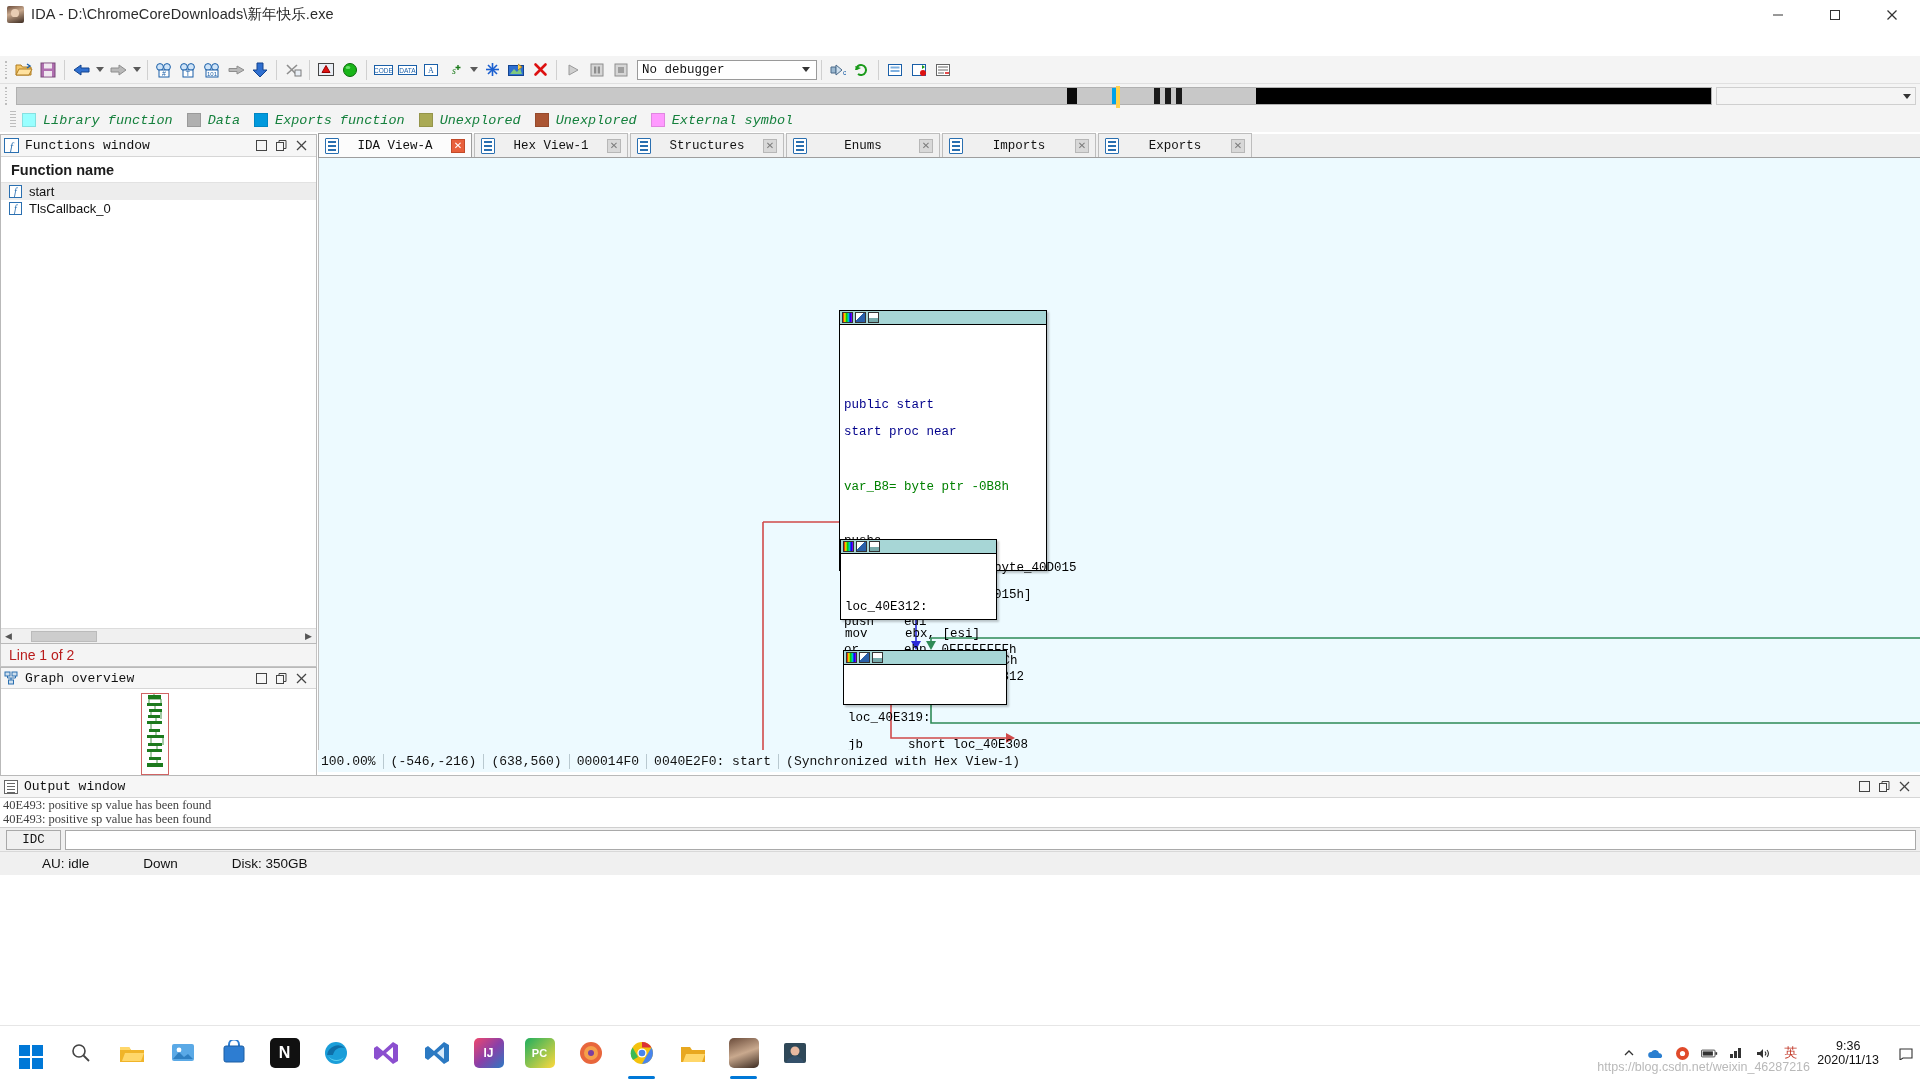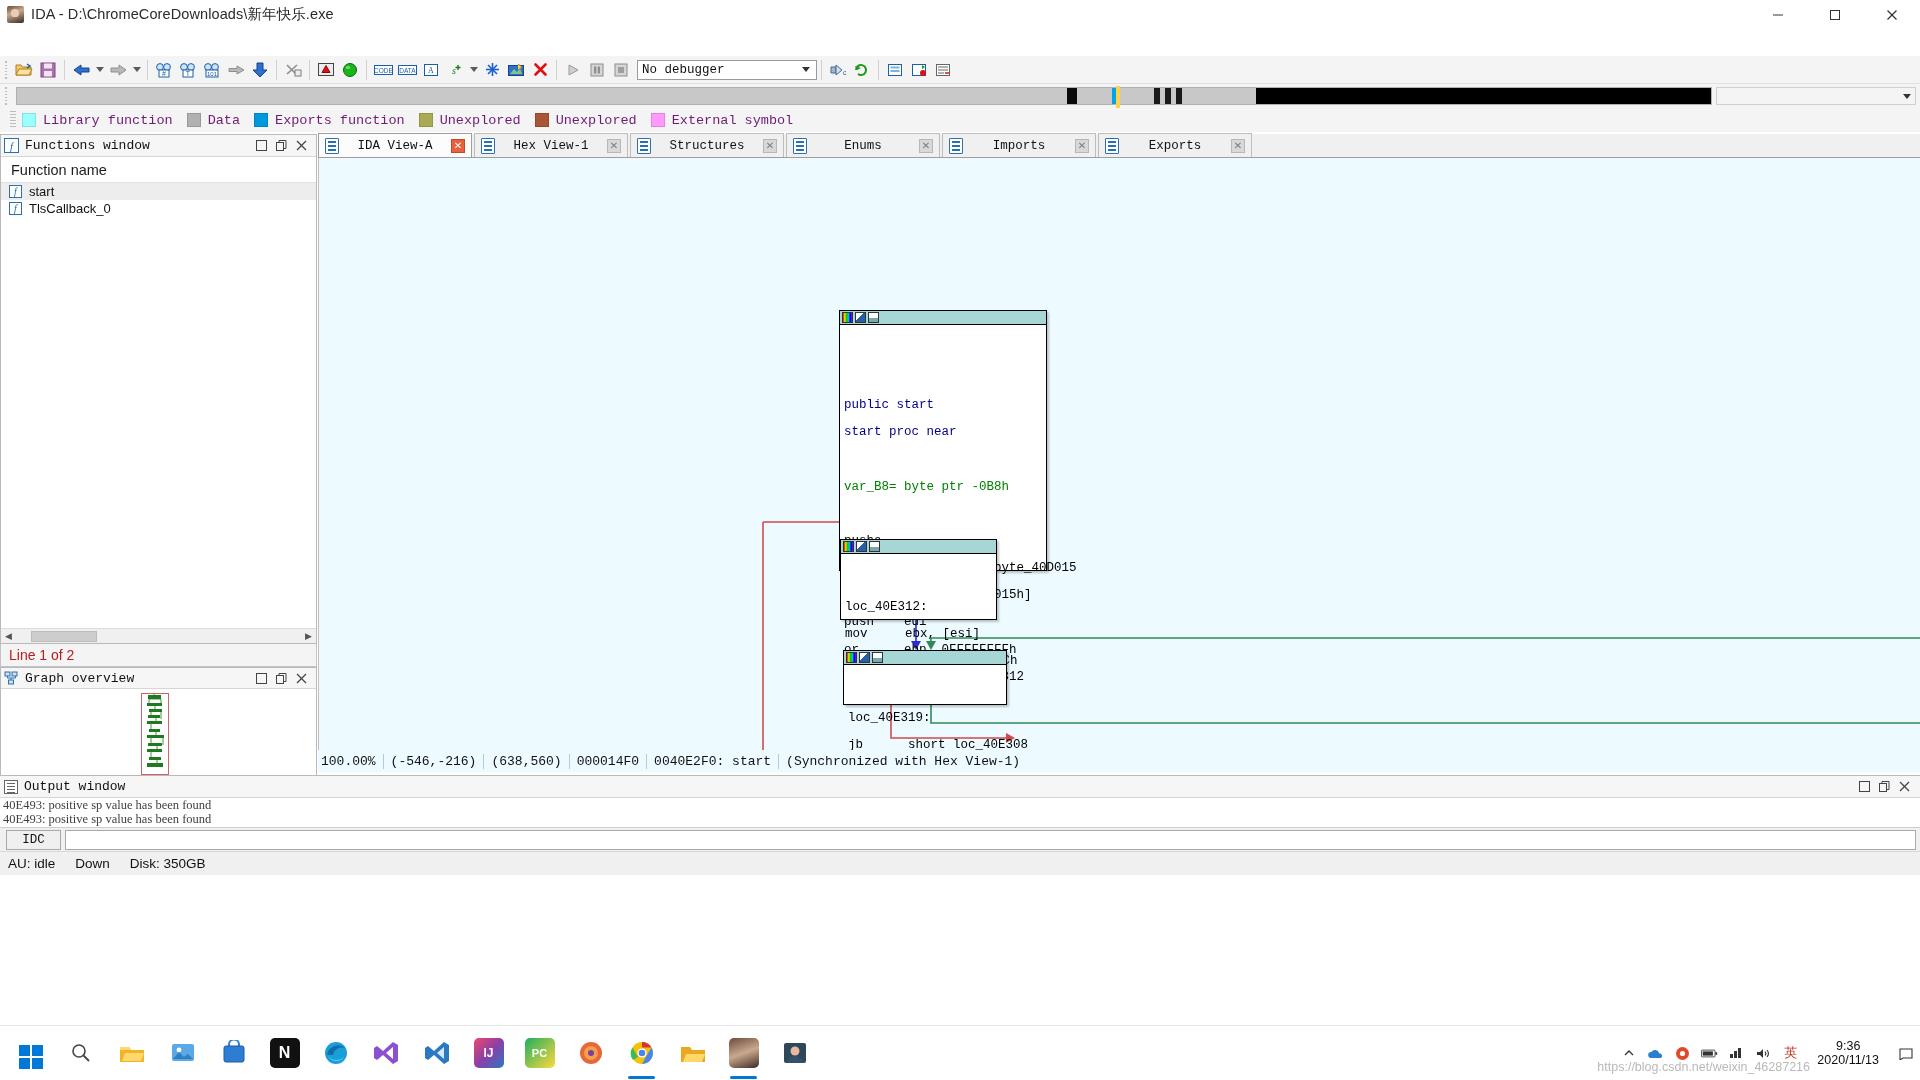--- a/index.html
+++ b/index.html
@@ -119,21 +119,21 @@
   .navband-right::after{
     content:""; position:absolute; right:4px; top:6px;
     border-left:4px solid transparent; border-right:4px solid transparent;
     border-top:5px solid #333;
   }
 
   
   .legend {
     position:absolute; left:0; top:108px; width:1920px; height:24px;
     background:#f4f4f4; display:flex; align-items:center; padding-left:10px;
-    font-family:"Liberation Mono", monospace; font-size:13.5px; color:#701a75;
+    font-family:"Liberation Mono", monospace; font-size:13.5px; color:#15803d;font-style:italic;
   }
   .legend .grip {
     width:6px; height:18px; margin-right:6px;
     background-image: repeating-linear-gradient(to bottom, #bdbdbd 0 1px, transparent 1px 3px);
   }
   .legend-entry { display:flex; align-items:center; margin-right:14px; }
   .legend-sw { width:14px; height:14px; margin-right:7px; border:1px solid rgba(0,0,0,.12); }
 
   
   .tabbar {
@@ -179,21 +179,21 @@
     width:15px; height:15px; border:1px solid #2a6fb0; color:#2a6fb0;
     font-style:italic; font-family:"Liberation Serif", serif; font-size:11px;
     display:flex; align-items:center; justify-content:center; margin-right:6px; flex:0 0 auto;
     background:#fff;
   }
   .dock-btns { margin-left:auto; display:flex; align-items:center; gap:7px; padding-right:5px;}
   .dock-btn { width:13px; height:13px; display:flex; align-items:center; justify-content:center; color:#333;}
   .colhdr {
     height:26px; background:#fff; border-bottom:1px solid #e2e2e2;
     display:flex; align-items:center; padding-left:10px;
-    font-family:"Liberation Sans", sans-serif; font-size:14.5px; color:#1c1c1c;
+    font-family:"Liberation Sans", sans-serif; font-size:14.5px; color:#1c1c1c;font-weight:bold;
   }
   .fnlist { flex:1 1 auto; overflow:hidden; background:#fff; }
   .fnrow {
     height:17px; display:flex; align-items:center; padding-left:8px;
     font-family:"Liberation Sans", sans-serif; font-size:13px; color:#111;
   }
   .fnrow.sel { background:#ededed; }
   .fn-ico {
     width:13px; height:13px; border:1px solid #2a6fb0; color:#2a6fb0; background:#fff;
     font-style:italic; font-family:"Liberation Serif", serif; font-size:10px;
@@ -287,21 +287,21 @@
   }
   .idc-input { flex:1 1 auto; height:20px; margin:0 4px; background:#fff; border:1px solid #a9a9a9;}
 
   
   .appstatus {
     position:absolute; left:0; top:851px; width:1920px; height:24px;
     background:#f0f0f0; border-top:1px solid #d8d8d8;
     display:flex; align-items:center;
     font-family:"Liberation Sans", sans-serif; font-size:13.5px; color:#111;
   }
-  .appstatus .seg { padding:0 12px 0 8px; }
+  .appstatus .seg { padding:0 12px 0 8px;margin-left:34px; }
 
   
   .taskbar {
     position:absolute; left:0; bottom:0; width:1920px; height:55px;
     background:#ffffff; display:flex; align-items:center;
     border-top:1px solid #e6e6e6;
   }
   .tb-start {
     width:55px; height:55px; display:flex; align-items:center; justify-content:center;
   }

